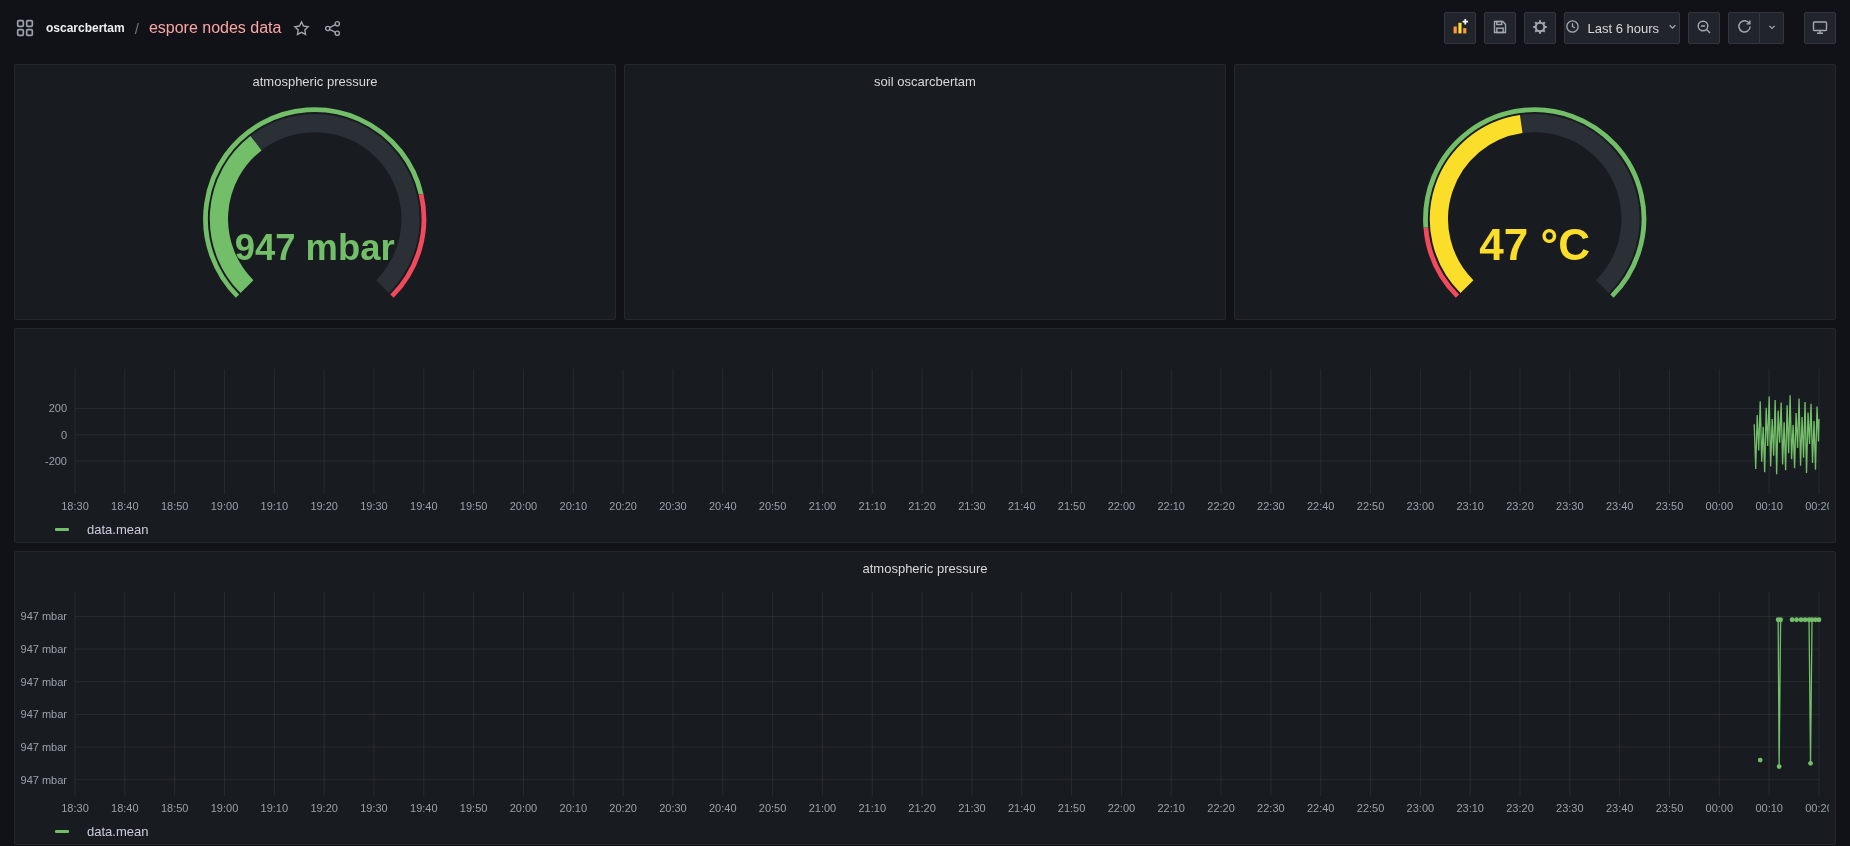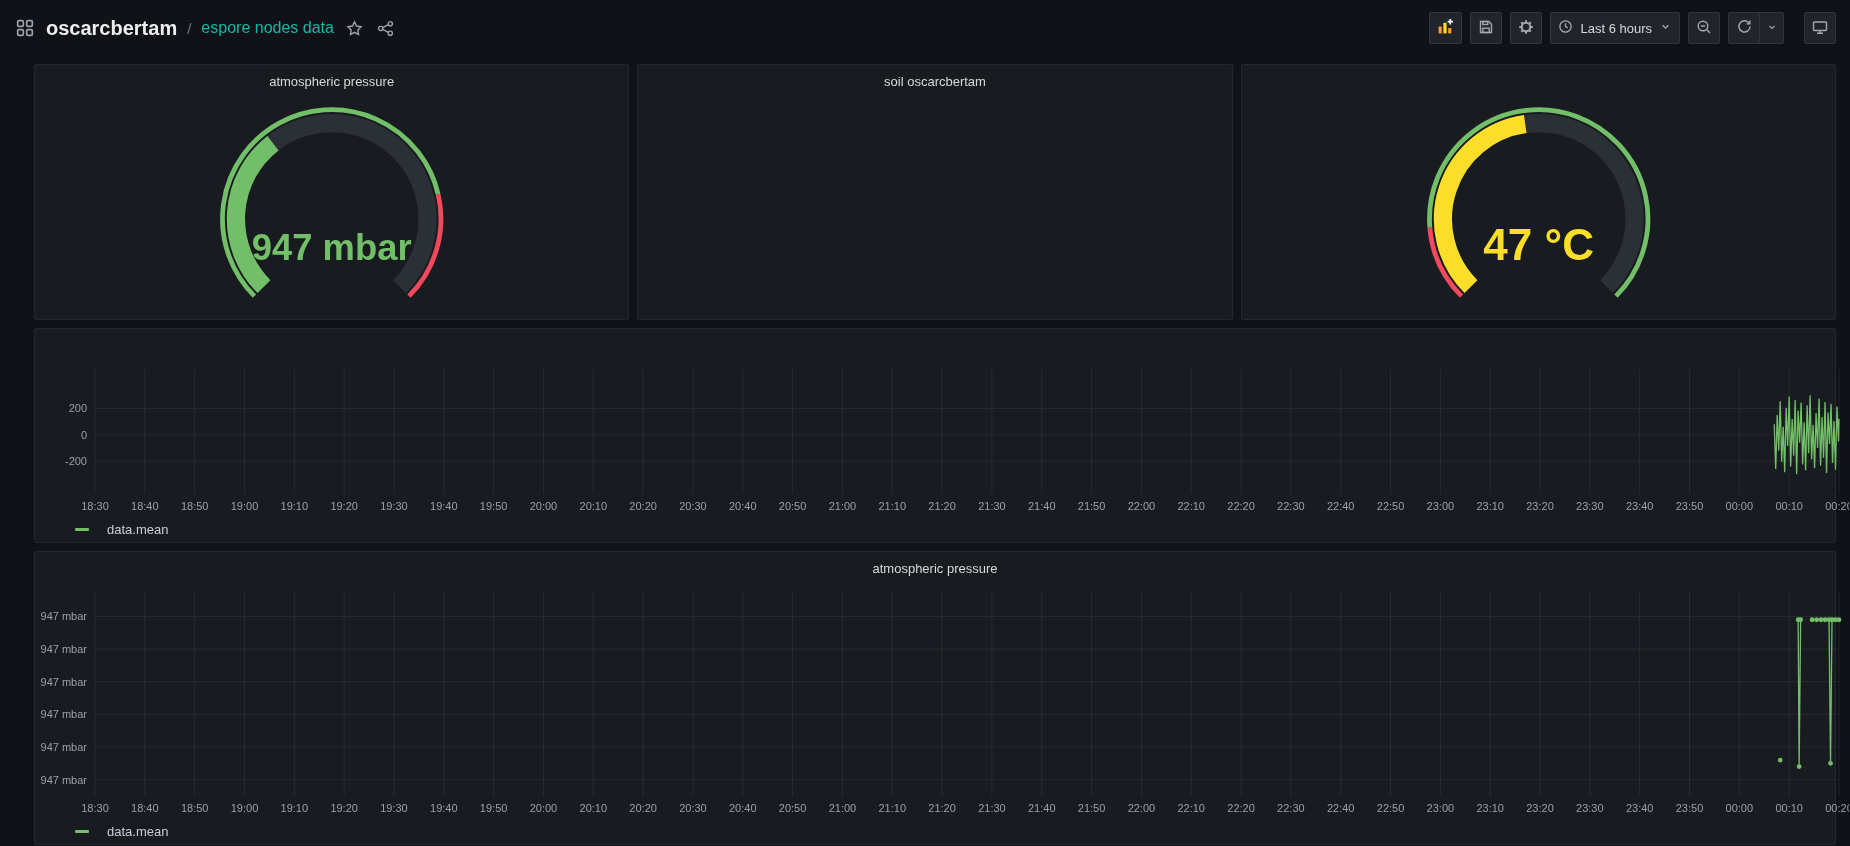--- a/index.html
+++ b/index.html
@@ -5,33 +5,33 @@
   * { margin:0; padding:0; box-sizing:border-box; }
   html,body { width:1850px; height:846px; background:#111217; overflow:hidden;
     font-family:"Liberation Sans","DejaVu Sans",sans-serif; color:#d8d9da; }
   svg { font-family:inherit; }
 
   
   .nav { height:56px; display:flex; align-items:center; justify-content:space-between; padding:0 14px; }
   .nav-left { display:flex; align-items:center; gap:10px; }
   .nav-right { display:flex; align-items:center; gap:8px; }
   .icon-plain { background:none; border:none; color:#9da3ab; display:flex; align-items:center; cursor:pointer; padding:2px; }
-  .crumb-team { font-size:20px; font-weight:bold; color:#eceef1; cursor:pointer; }
+  .crumb-team { font-size:12px; font-weight:bold; color:#eceef1; cursor:pointer; }
   .crumb-sep  { font-size:15px; color:#71767d; }
-  .crumb-dash { font-size:16px; color:#14b8a6; cursor:pointer; }
+  .crumb-dash { font-size:16px; color:#fca5a5; cursor:pointer; }
   .tbtn { height:32px; min-width:32px; background:#21242b; border:1px solid #31353d; border-radius:2px;
-          color:#a3a8b0; display:flex; align-items:center; justify-content:center; gap:7px; padding:0 7px; cursor:pointer; }
+          color:#a3a8b0; display:flex; align-items:center; justify-content:center; gap:7px; padding:0 0; cursor:pointer; }
   .tbtn .lbl { font-size:13px; color:#d8d9da; white-space:nowrap; }
   .split { display:flex; }
   .split .tbtn:first-child { border-top-right-radius:0; border-bottom-right-radius:0; }
   .split .tbtn:last-child  { border-top-left-radius:0; border-bottom-left-radius:0; border-left:none; min-width:24px; padding:0 4px; }
   .gap-left { margin-left:12px; }
 
   
-  .main { padding:0 14px;margin-left:20px; }
+  .main { padding:0 14px; }
   .row  { display:flex; gap:8px; margin-top:8px; }
   .panel { position:relative; background:#181b1f; border:1px solid #24272d; border-radius:2px; }
   .panel-title { position:absolute; top:0; left:0; right:0; height:32px; display:flex; align-items:center;
                  justify-content:center; font-size:13px; color:#d8d9da; cursor:pointer; }
   .gauge-panel { flex:1; height:256px; }
   .gauge-wrap { position:absolute; top:32px; bottom:6px; left:0; right:0; display:flex; align-items:center; justify-content:center; }
   .gauge-svg { height:206px; }
   .chart-panel-1 { height:215px; }
   .chart-panel-2 { height:294px; }
   .chart-area { position:absolute; top:32px; left:6px; right:6px; bottom:26px; cursor:crosshair; }

